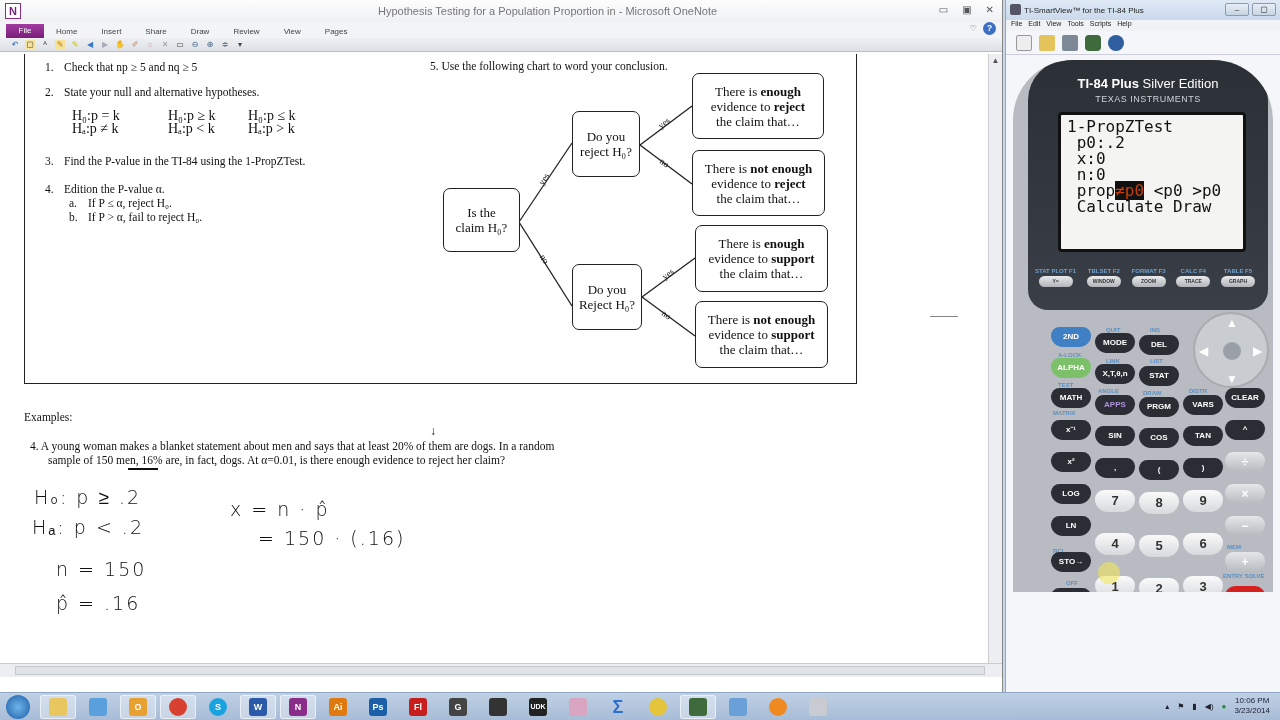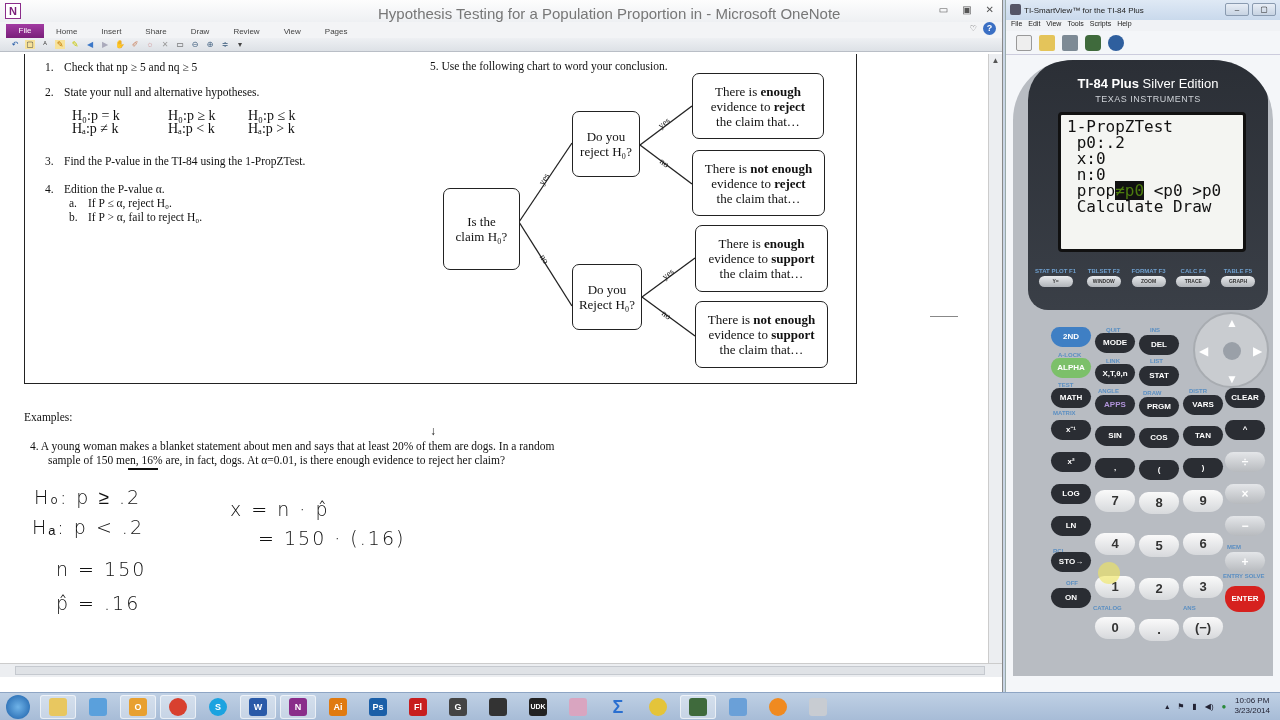--- a/index.html
+++ b/index.html
@@ -1,20 +1,20 @@
 <!DOCTYPE html>
 <html><head>
 <meta charset="utf-8">
 <style>
 *{box-sizing:border-box;margin:0;padding:0}
 body{width:1280px;height:720px;overflow:hidden;background:#c9d6e6;font-family:"Liberation Sans",sans-serif;position:relative}
 .onenote{position:absolute;left:0;top:0;width:1003px;height:692px;background:#fff;border-right:1px solid #888}
 .on-titlebar{height:22px;background:linear-gradient(#fdfdfd,#eef0f3);display:flex;align-items:center;position:relative}
 .on-logo{width:16px;height:16px;margin-left:5px;background:#fff;border:1px solid #8a2d8a;color:#7a1f7a;font-weight:bold;font-size:11px;line-height:14px;text-align:center}
-.on-title{position:absolute;left:378px;top:5px;font-size:15px;color:#777}
+.on-title{position:absolute;left:378px;top:5px;font-size:11px;color:#777}
 .win-ctrls{position:absolute;right:8px;top:4px;display:flex;gap:14px;font-size:10px;color:#555}
 .on-ribbon-tabs{height:16px;display:flex;align-items:flex-end;background:#f3f4f6;position:relative}
 .tab-file{width:38px;height:14px;margin-left:6px;background:linear-gradient(#a23ba2,#7a1f7a);color:#fff;font-size:8px;text-align:center;line-height:14px}
 .tab{font-size:8px;color:#444;padding:0 12px 2px 12px}
 .help-icons{position:absolute;right:6px;top:0;display:flex;gap:6px;align-items:center}
 .help-q{width:13px;height:13px;border-radius:50%;background:#3a6fc4;color:#fff;font-size:9px;line-height:13px;text-align:center;font-weight:bold}
 .on-toolbar{height:14px;background:linear-gradient(#eef0f3,#dde1e6);border-bottom:1px solid #b9bec6;display:flex;align-items:center;gap:5px;padding-left:10px;font-size:8px;color:#444}
 .on-toolbar span{display:inline-block;width:10px;text-align:center}
 .page{position:absolute;left:0;top:54px;width:988px;height:609px;overflow:hidden;font-family:"Liberation Serif",serif;color:#111}
 .vscroll{position:absolute;left:988px;top:54px;width:14px;height:609px;background:#eceef1;border-left:1px solid #ccc}
@@ -34,27 +34,27 @@
 .ex{position:absolute;left:30px;font-size:11.5px;line-height:14px}
 .hand{position:absolute;font-family:"DejaVu Sans",sans-serif;font-weight:300;font-size:19px;color:#111;letter-spacing:2px}
 .ti{position:absolute;left:1005px;top:0;width:275px;height:692px;background:#f4f6f9;border-left:1px solid #9aa;}
 .ti-title{height:20px;background:linear-gradient(#dfe9f5,#c9d9ec);font-size:8px;color:#222;display:flex;align-items:center;padding-left:18px;position:relative}
 .ti-title .ic{position:absolute;left:4px;top:4px;width:11px;height:11px;background:#556;border-radius:2px}
 .ti-wctrls{position:absolute;right:4px;top:3px;display:flex;gap:3px}
 .ti-wctrls div{width:24px;height:13px;background:linear-gradient(#e8eef6,#c7d3e2);border:1px solid #8a9bb0;border-radius:2px;font-size:8px;text-align:center;line-height:11px}
 .ti-menu{height:11px;font-size:7px;color:#222;display:flex;gap:6px;padding-left:5px;background:#f0f2f5}
 .ti-toolbar{height:24px;display:flex;align-items:center;gap:7px;padding-left:10px;border-bottom:1px solid #ccd}
 .ti-toolbar div{width:16px;height:16px;border-radius:2px}
-.calc{position:absolute;left:1013px;top:60px;width:260px;height:616px;background:#b8bcc2;border-radius:60px 60px 0 0;overflow:hidden}
+.calc{position:absolute;left:1013px;top:60px;width:260px;height:532px;background:#b8bcc2;border-radius:60px 60px 0 0;overflow:hidden}
 .calc-top{position:absolute;left:15px;top:0;width:240px;height:250px;background:linear-gradient(#2b2f36,#3a3f47);border-radius:40px 40px 20px 20px}
 .calc-head{position:absolute;left:0;top:16px;width:240px;text-align:center;color:#fff;font-size:13px}
 .calc-head b{font-weight:bold}
 .calc-brand{position:absolute;left:0;top:34px;width:240px;text-align:center;color:#cfd3d8;font-size:9px;letter-spacing:0.5px}
 .screen{position:absolute;left:30px;top:52px;width:188px;height:140px;background:#f4f5f2;border:3px solid #111;border-radius:4px;font-family:"DejaVu Sans Mono",monospace;font-size:16px;line-height:16px;color:#111;padding:4px 6px;white-space:pre}
-.screen .hl{background:#111;color:#4d7c0f}
+.screen .hl{background:#111;color:#c2410c}
 .fkeys{position:absolute;left:22px;top:208px;width:220px;display:flex;justify-content:space-between}
 .fk{display:flex;flex-direction:column;align-items:center;gap:2px}
 .fk .lbl{font-size:6px;color:#6fa0cf;font-weight:bold}
 .fk .key{width:34px;height:11px;background:linear-gradient(#e8eaec,#b0b4b9);border-radius:6px;font-size:5px;color:#333;text-align:center;line-height:11px;font-weight:bold}
 .k{position:absolute;width:40px;height:20px;border-radius:10px 10px 14px 14px;font-size:8px;font-weight:bold;text-align:center;line-height:20px;color:#fff;background:#2a2d33}
 .k.blue{background:#3f7fc4}
 .k.green{background:#7cc06a}
 .k.white{background:linear-gradient(#fafafa,#d7d9dc);color:#333;font-size:13px;height:22px;line-height:22px}
 .k.grey{background:linear-gradient(#e4e6e9,#b7babe);color:#fff;font-size:12px}
 .k.red{background:#d6211e}
@@ -156,21 +156,21 @@
       <line x1="642" y1="243" x2="695" y2="282"></line>
     </g>
   </svg>
   <div class="edge-label" style="left:538px;top:120px;transform:rotate(-58deg)">yes</div>
   <div class="edge-label" style="left:540px;top:200px;transform:rotate(58deg)">no</div>
   <div class="edge-label" style="left:658px;top:64px;transform:rotate(-38deg)">yes</div>
   <div class="edge-label" style="left:660px;top:104px;transform:rotate(38deg)">no</div>
   <div class="edge-label" style="left:662px;top:215px;transform:rotate(-38deg)">yes</div>
   <div class="edge-label" style="left:662px;top:256px;transform:rotate(38deg)">no</div>
 
-  <div class="fbox" style="left:443px;top:134px;width:77px;height:82px">
+  <div class="fbox" style="left:443px;top:134px;width:77px;height:64px">
     <div>Is the</div>
       <div>claim H₀?</div>
   </div>
   <div class="fbox" style="left:572px;top:57px;width:68px;height:66px">
     <div>Do you</div>
       <div>reject H₀?</div>
   </div>
   <div class="fbox" style="left:572px;top:210px;width:70px;height:66px">
     <div>Do you</div>
       <div>Reject H₀?</div>

